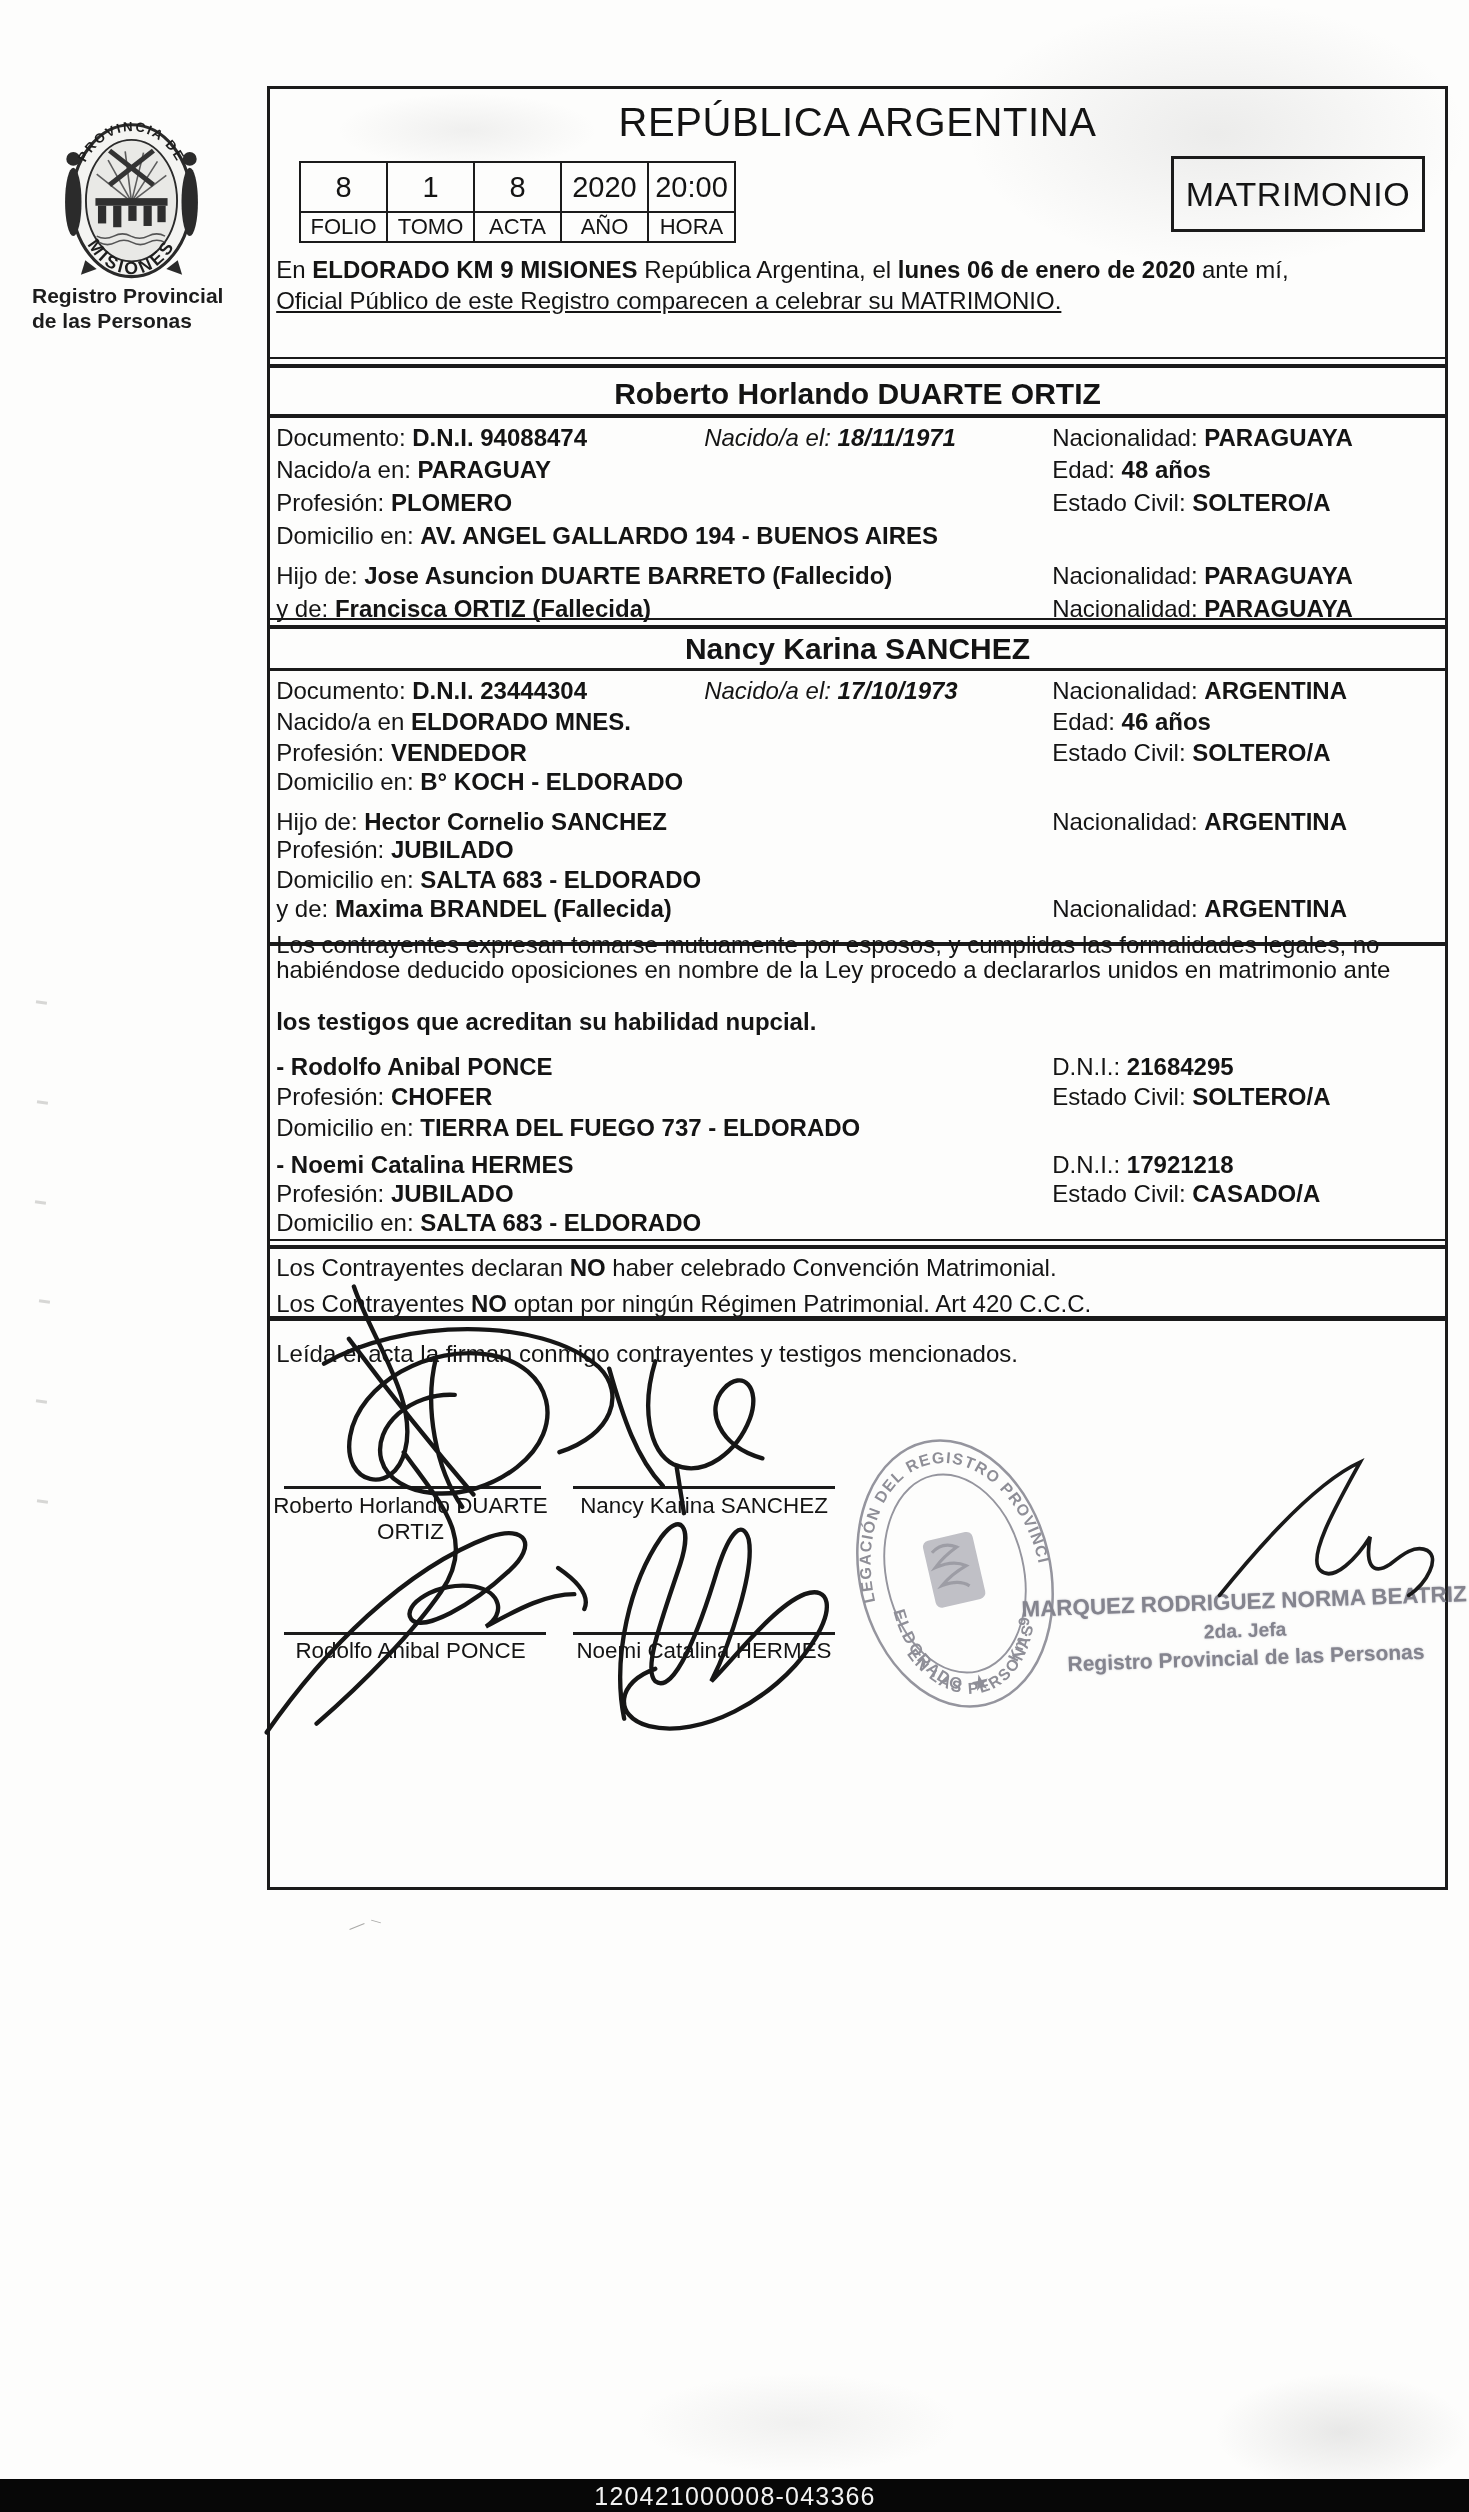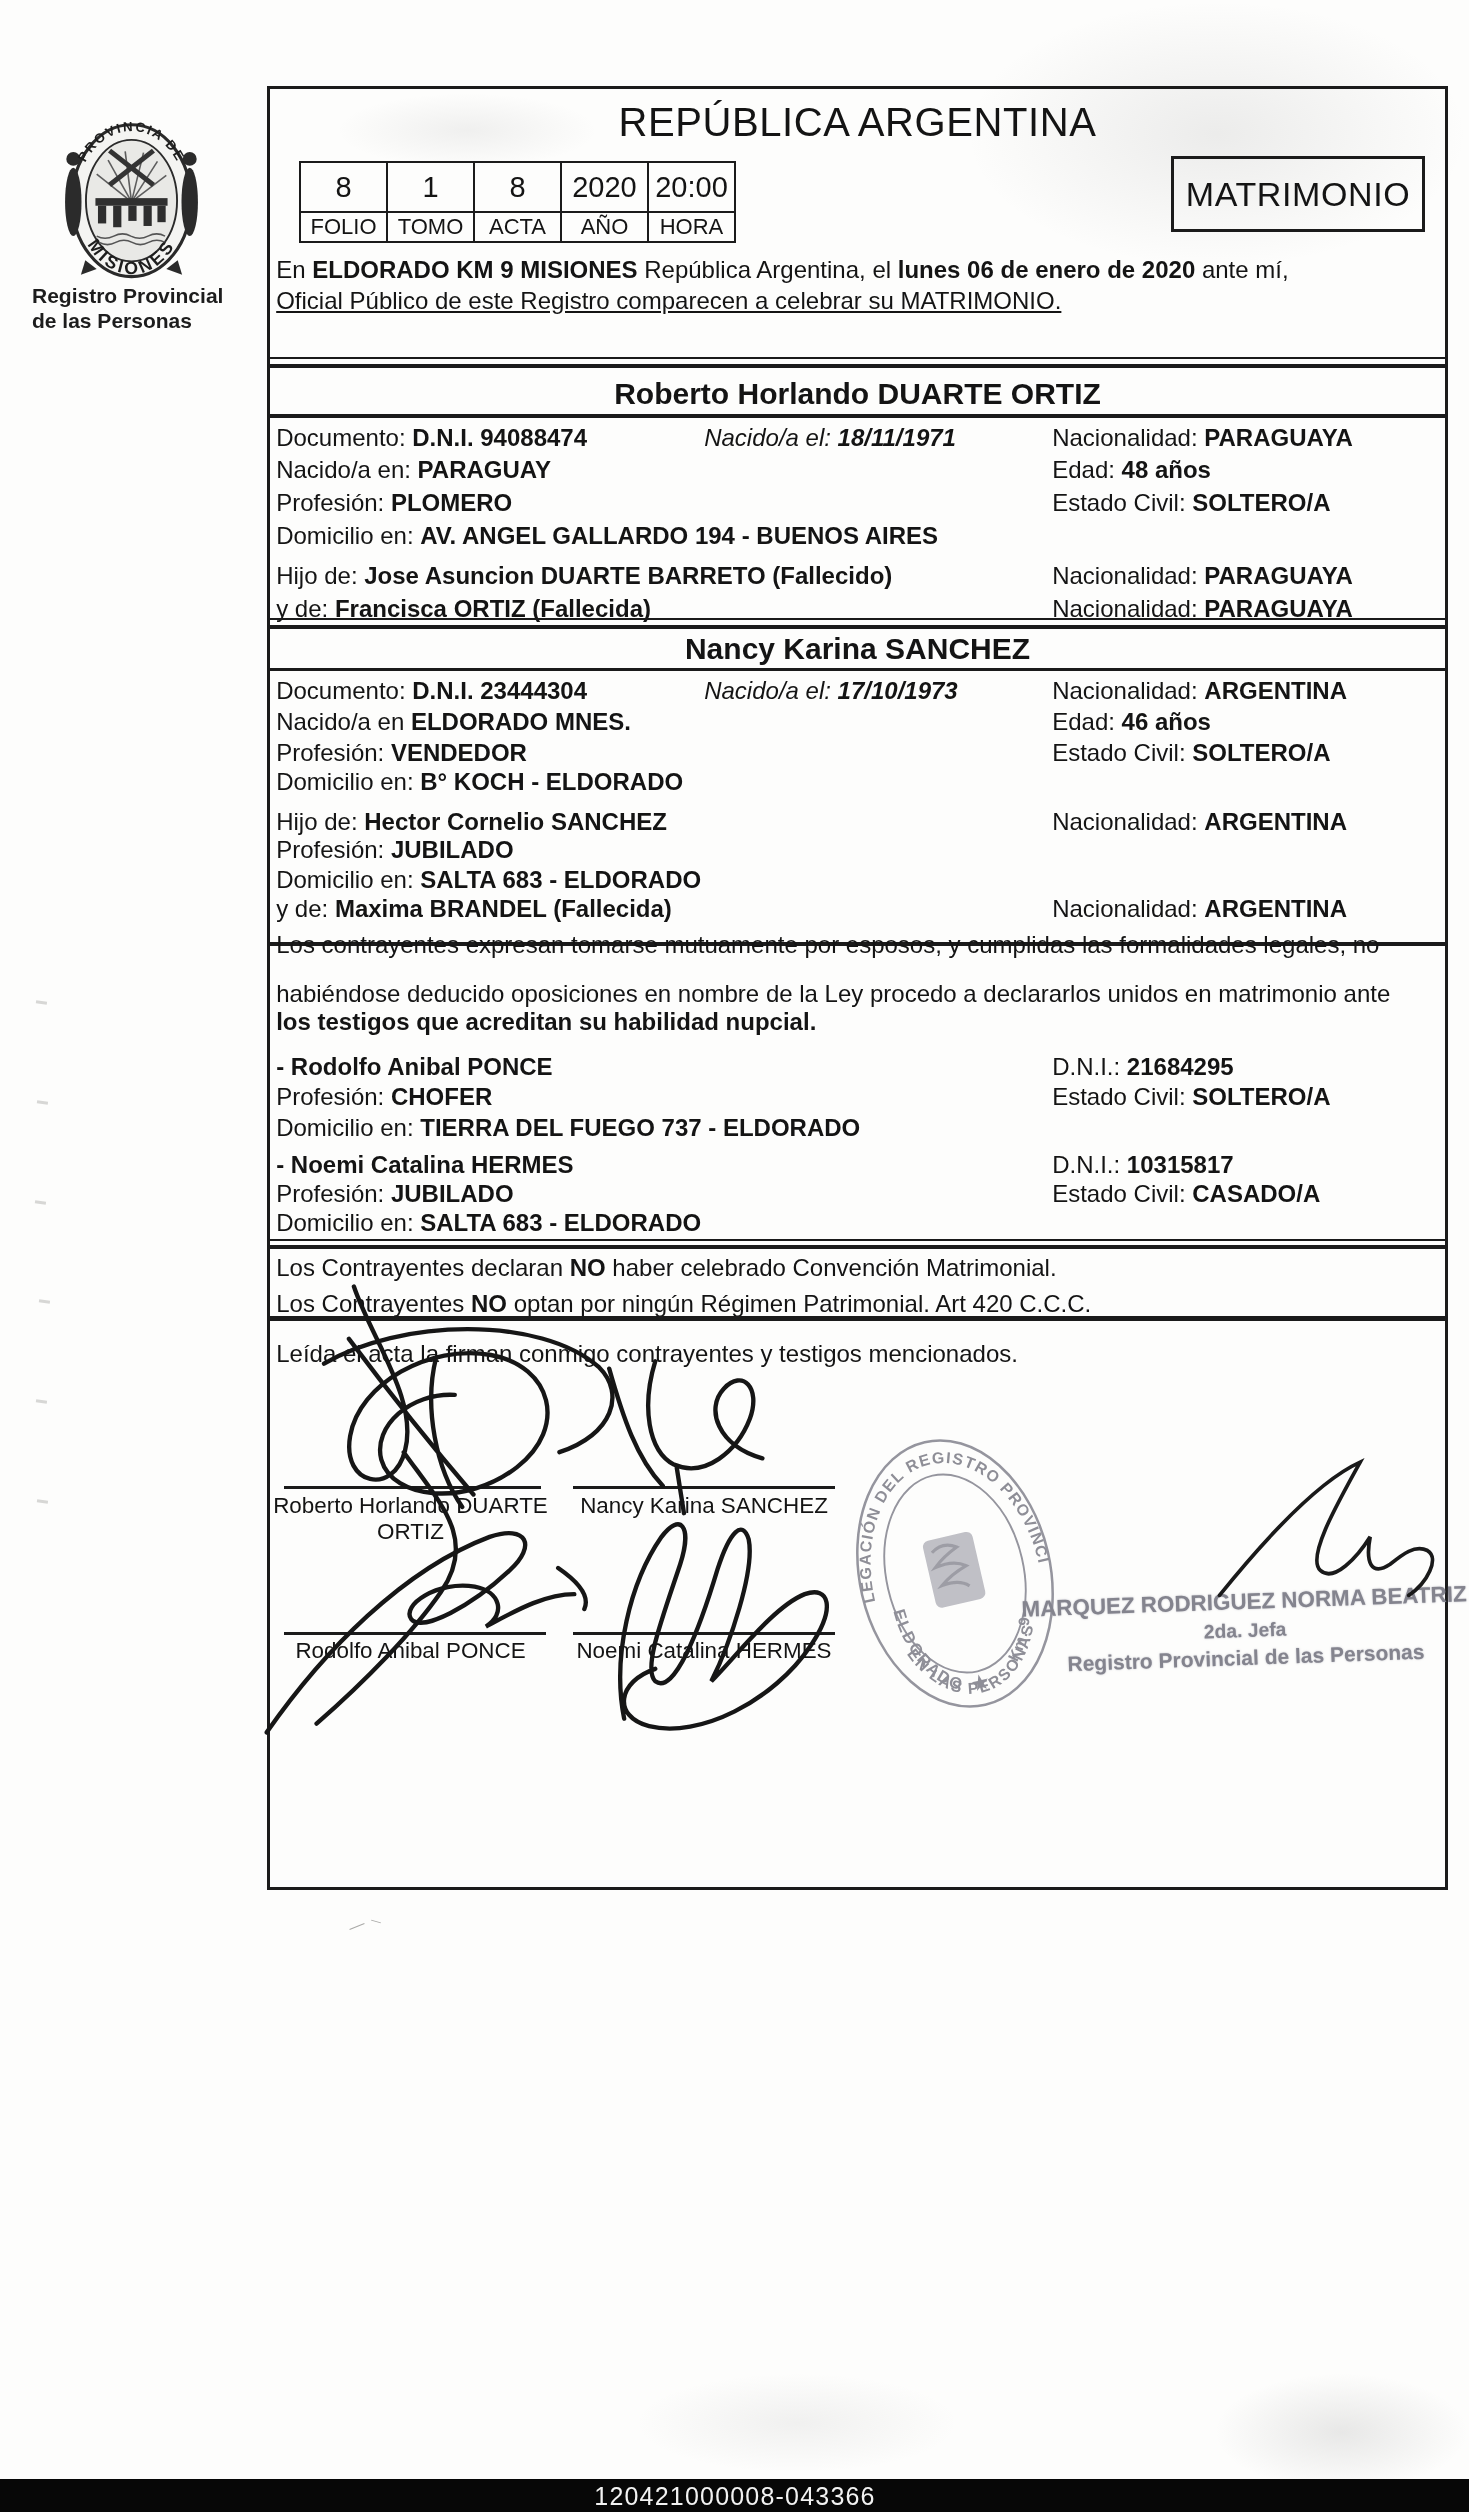--- a/index.html
+++ b/index.html
@@ -216,37 +216,37 @@
       <span class="c1"><span>Domicilio en: </span><b>SALTA 683 - ELDORADO</b></span>
     </div>
     <div class="row" style="top:806px;">
       <span class="c1"><span>y de: </span><b>Maxima BRANDEL (Fallecida)</b></span>
       <span class="c3"><span>Nacionalidad: </span><b>ARGENTINA</b></span>
     </div>
 
     <div class="hl" style="top:853px;height:4.4px;"></div>
 
     <div class="textline" style="top:842px;font-size:24px;">Los contrayentes expresan tomarse mutuamente por esposos, y cumplidas las formalidades legales, no</div>
-    <div class="textline" style="top:891px;font-size:24px;">habiéndose deducido oposiciones en nombre de la Ley procedo a declararlos unidos en matrimonio ante</div>
+    <div class="textline" style="top:867px;font-size:24px;">habiéndose deducido oposiciones en nombre de la Ley procedo a declararlos unidos en matrimonio ante</div>
     <div class="textline" style="top:919px;font-size:24px;font-weight:bold;">los testigos que acreditan su habilidad nupcial.</div>
 
     <div class="row" style="top:964px;">
       <span class="c1"><b>- Rodolfo Anibal PONCE</b></span>
       <span class="c3"><span>D.N.I.: </span><b>21684295</b></span>
     </div>
     <div class="row" style="top:994px;">
       <span class="c1"><span>Profesión: </span><b>CHOFER</b></span>
       <span class="c3"><span>Estado Civil: </span><b>SOLTERO/A</b></span>
     </div>
     <div class="row" style="top:1025px;">
       <span class="c1"><span>Domicilio en: </span><b>TIERRA DEL FUEGO 737 - ELDORADO</b></span>
     </div>
     <div class="row" style="top:1062px;">
       <span class="c1"><b>- Noemi Catalina HERMES</b></span>
-      <span class="c3"><span>D.N.I.: </span><b>10315817</b></span>
+      <span class="c3"><span>D.N.I.: </span><b>17921218</b></span>
     </div>
     <div class="row" style="top:1091px;">
       <span class="c1"><span>Profesión: </span><b>JUBILADO</b></span>
       <span class="c3"><span>Estado Civil: </span><b>CASADO/A</b></span>
     </div>
     <div class="row" style="top:1120px;">
       <span class="c1"><span>Domicilio en: </span><b>SALTA 683 - ELDORADO</b></span>
     </div>
 
     <div class="hl" style="top:1150px;height:1.9px;"></div>

